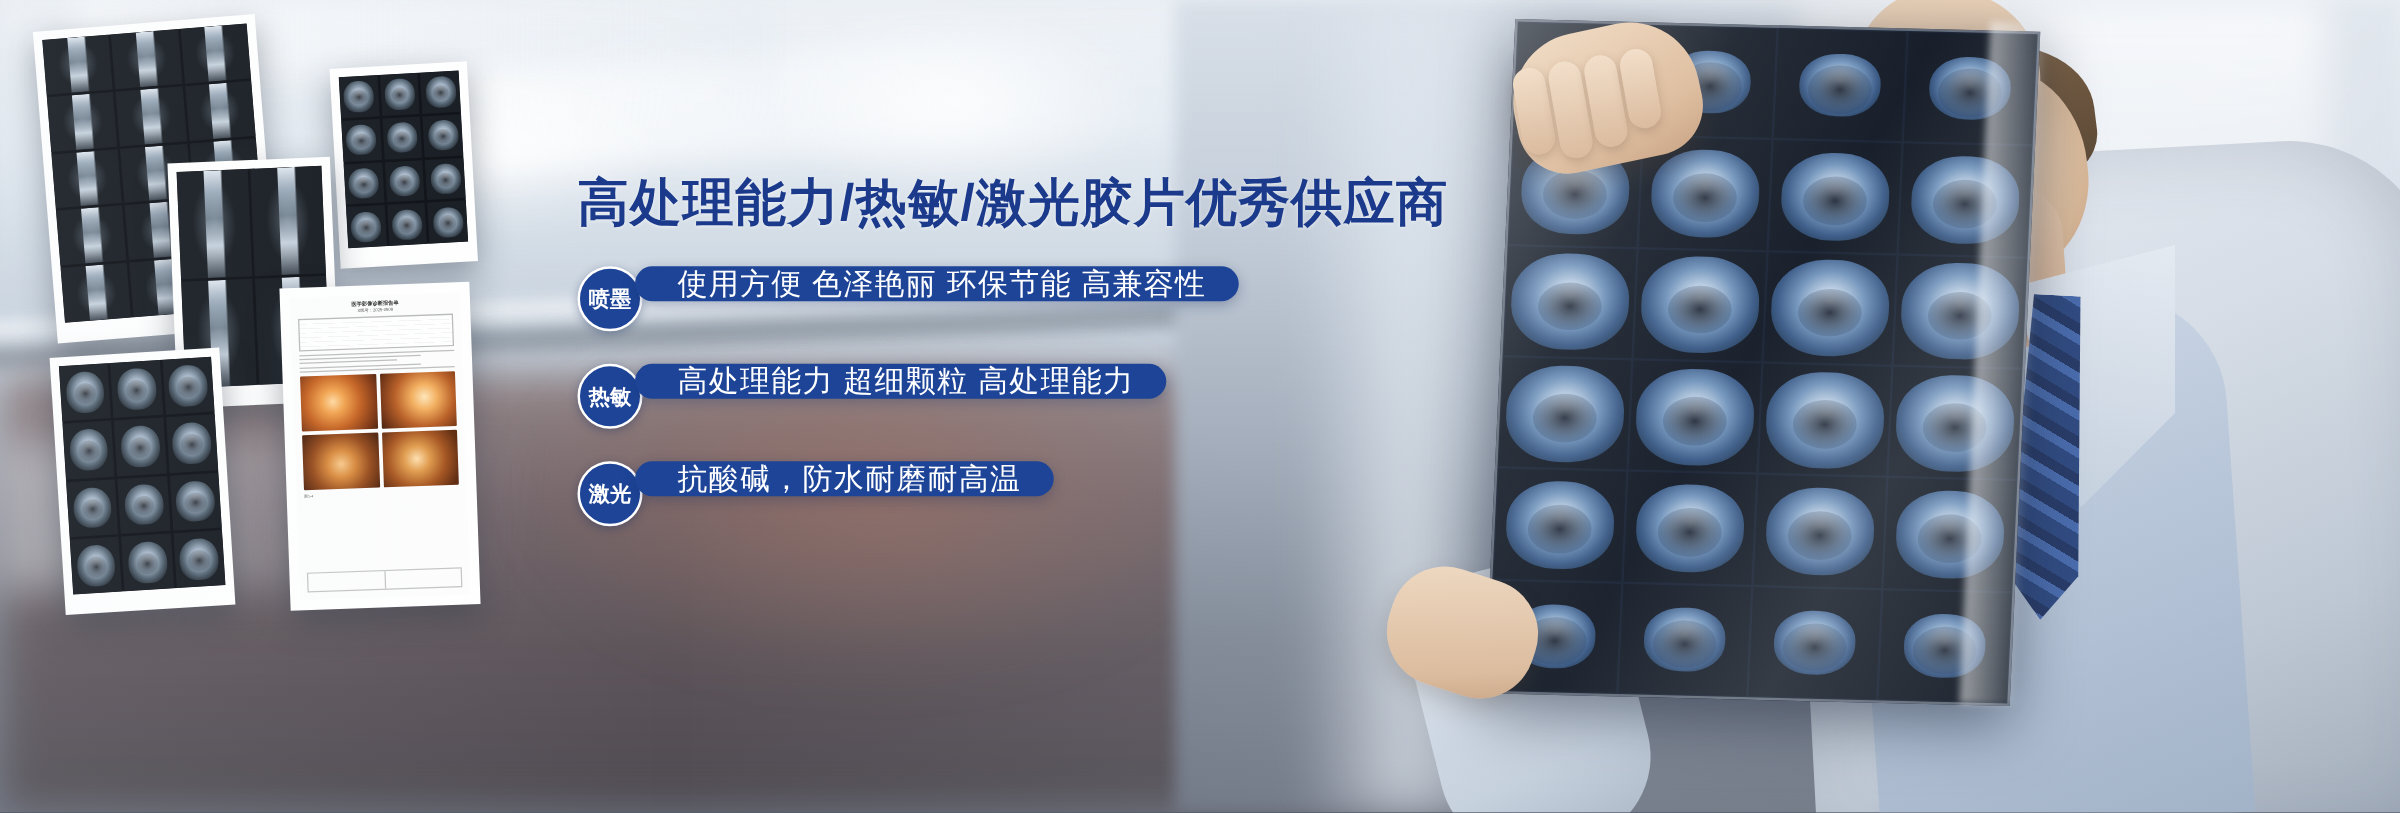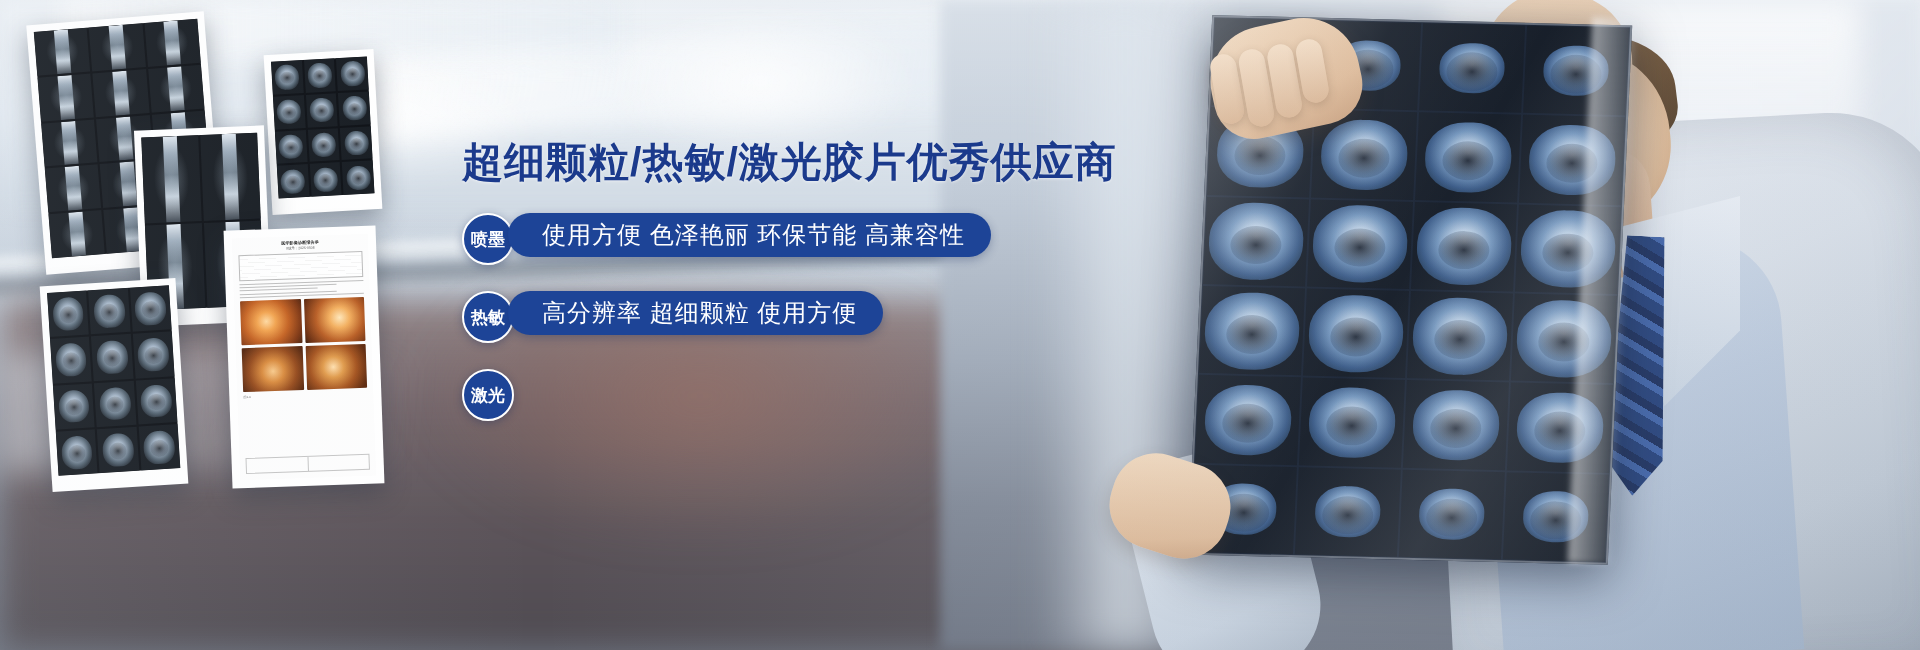--- a/index.html
+++ b/index.html
@@ -293,21 +293,21 @@
   .rows{margin-top:26px;}
   .row{display:flex;margin-bottom:26px;}
   .chip{
     flex:0 0 auto;width:52px;height:52px;border-radius:50%;
     background:#1d4497;border:2px solid #ffffff;
     display:flex;align-items:center;justify-content:center;
     color:#fff;font-size:17px;font-weight:bold;letter-spacing:0;
     box-shadow:0 2px 8px rgba(20,40,90,.35);
   }
   .pill{
-    margin-left:-6px;height:44px;border-radius:22px;background:#1d4497;
+    margin-left:-6px;height:28px;border-radius:22px;background:#1d4497;
     display:flex;align-items:center;padding:0 26px 0 34px;
     color:#fff;font-size:24px;letter-spacing:1px;white-space:nowrap;
     box-shadow:0 3px 10px rgba(20,40,90,.3);
   }
 </style>
 </head>
 <body>
 
 <div class="stage">
 
@@ -478,34 +478,35 @@
           <div></div>
           <div></div>
         </div>
       </div>
     </div>
   </div>
 
   <div class="haze"></div>
 
   <div class="content">
-    <div class="headline">超细颗粒/热敏/激光胶片优秀供应商</div>
+    <div class="headline">高处理能力/热敏/激光胶片优秀供应商</div>
 
     <div class="rows">
 
       <div class="row">
         <div class="chip">喷墨</div>
         <div class="pill">使用方便 色泽艳丽 环保节能 高兼容性</div>
       </div>
 
       <div class="row">
         <div class="chip">热敏</div>
-        <div class="pill">高分辨率 超细颗粒 使用方便</div>
+        <div class="pill">高处理能力 超细颗粒 高处理能力</div>
       </div>
 
       <div class="row">
         <div class="chip">激光</div>
+        <div class="pill">抗酸碱，防水耐磨耐高温</div>
       </div>
 
     </div>
   </div>
 
 </div>
 
 </body></html>

